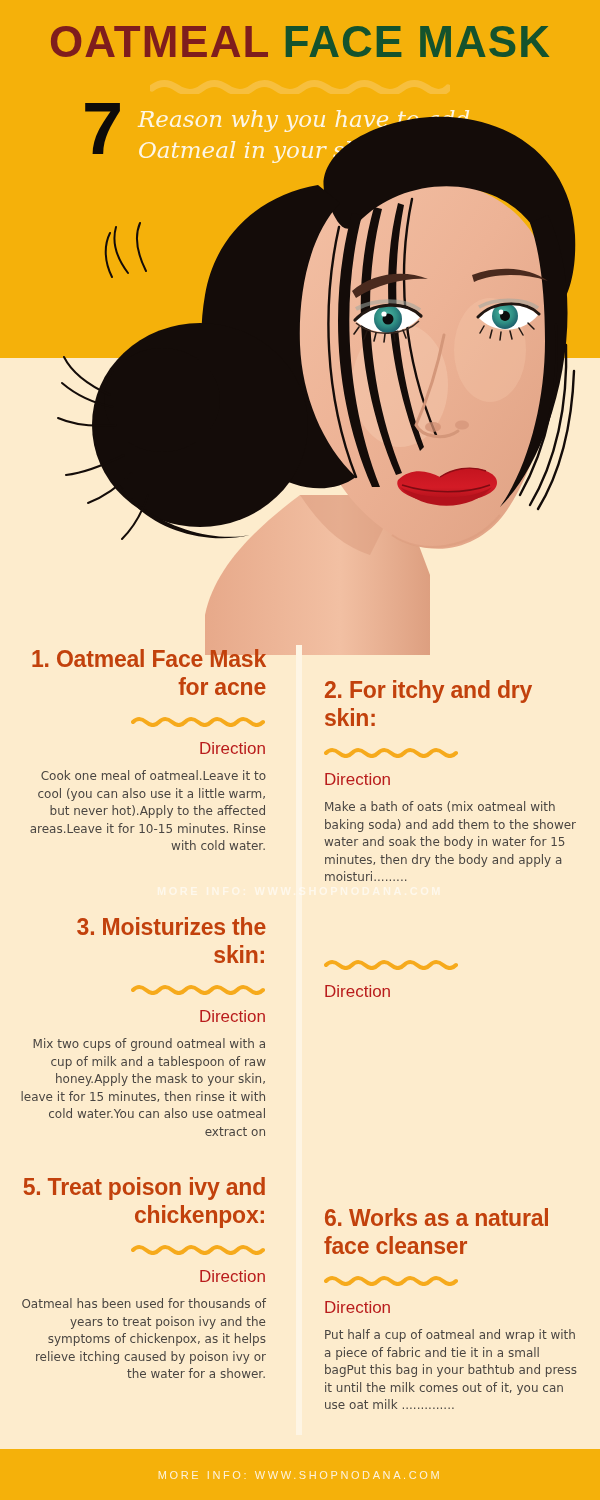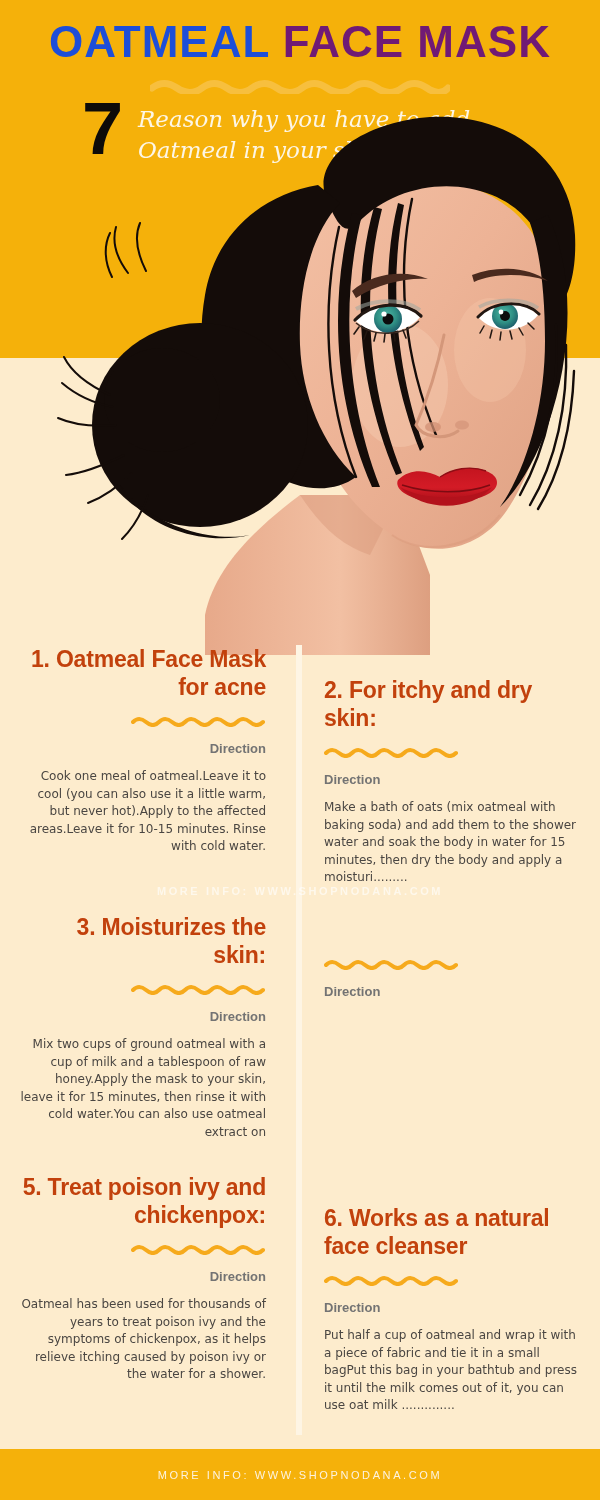--- a/index.html
+++ b/index.html
@@ -12,22 +12,22 @@
   }
   .page{position:relative;width:600px;height:1500px;overflow:hidden;background:#fdeccd;}
 
   
   .hero{position:absolute;left:0;top:0;width:600px;height:358px;background:#f5b10a;overflow:hidden;}
   .title{
     position:absolute;left:0;top:20px;width:600px;text-align:center;
     font-size:44px;font-weight:bold;letter-spacing:1px;line-height:1;
     white-space:nowrap;
   }
-  .title .w1{color:#1d4ed8;}
-  .title .w2{color:#701a75;}
+  .title .w1{color:#7f1d1d;}
+  .title .w2{color:#14532d;}
   .title-wave{position:absolute;left:150px;top:78px;width:300px;height:16px;}
   .seven{
     position:absolute;left:82px;top:92px;
     font-size:74px;font-weight:bold;color:#0d0b09;line-height:1;
     font-family:"Liberation Sans", sans-serif;
   }
   .script{
     position:absolute;left:138px;top:104px;width:450px;
     color:#fdf6e6;font-family:"DejaVu Serif", serif;
     font-style:italic;font-size:23px;line-height:31px;
@@ -49,21 +49,21 @@
   .cell.right{padding:0 22px 0 24px;text-align:left;margin-top:31px;}
 
   .card-title{
     color:#c2410c;font-size:23px;font-weight:bold;line-height:28px;
     letter-spacing:-0.2px;margin:0 0 0 0;
   }
   .wave{height:12px;margin:14px 0 12px 0;}
   .cell.left .wave{display:flex;justify-content:flex-end;}
   .cell.right .wave{display:flex;justify-content:flex-start;}
   .direction{
-    color:#737373;font-size:13px;font-weight:bold;line-height:20px;margin-bottom:9px;
+    color:#b91c1c;font-size:17px;font-weight:normal;line-height:20px;margin-bottom:9px;
   }
   .body-text{
     color:#4a4642;font-size:12px;line-height:17.5px;
     font-family:"DejaVu Sans", sans-serif;
   }
 
   .r1{position:absolute;left:0;top:0px;width:600px;}
   .r2{position:absolute;left:0;top:268px;width:600px;}
   .r3{position:absolute;left:0;top:528px;width:600px;}
 

